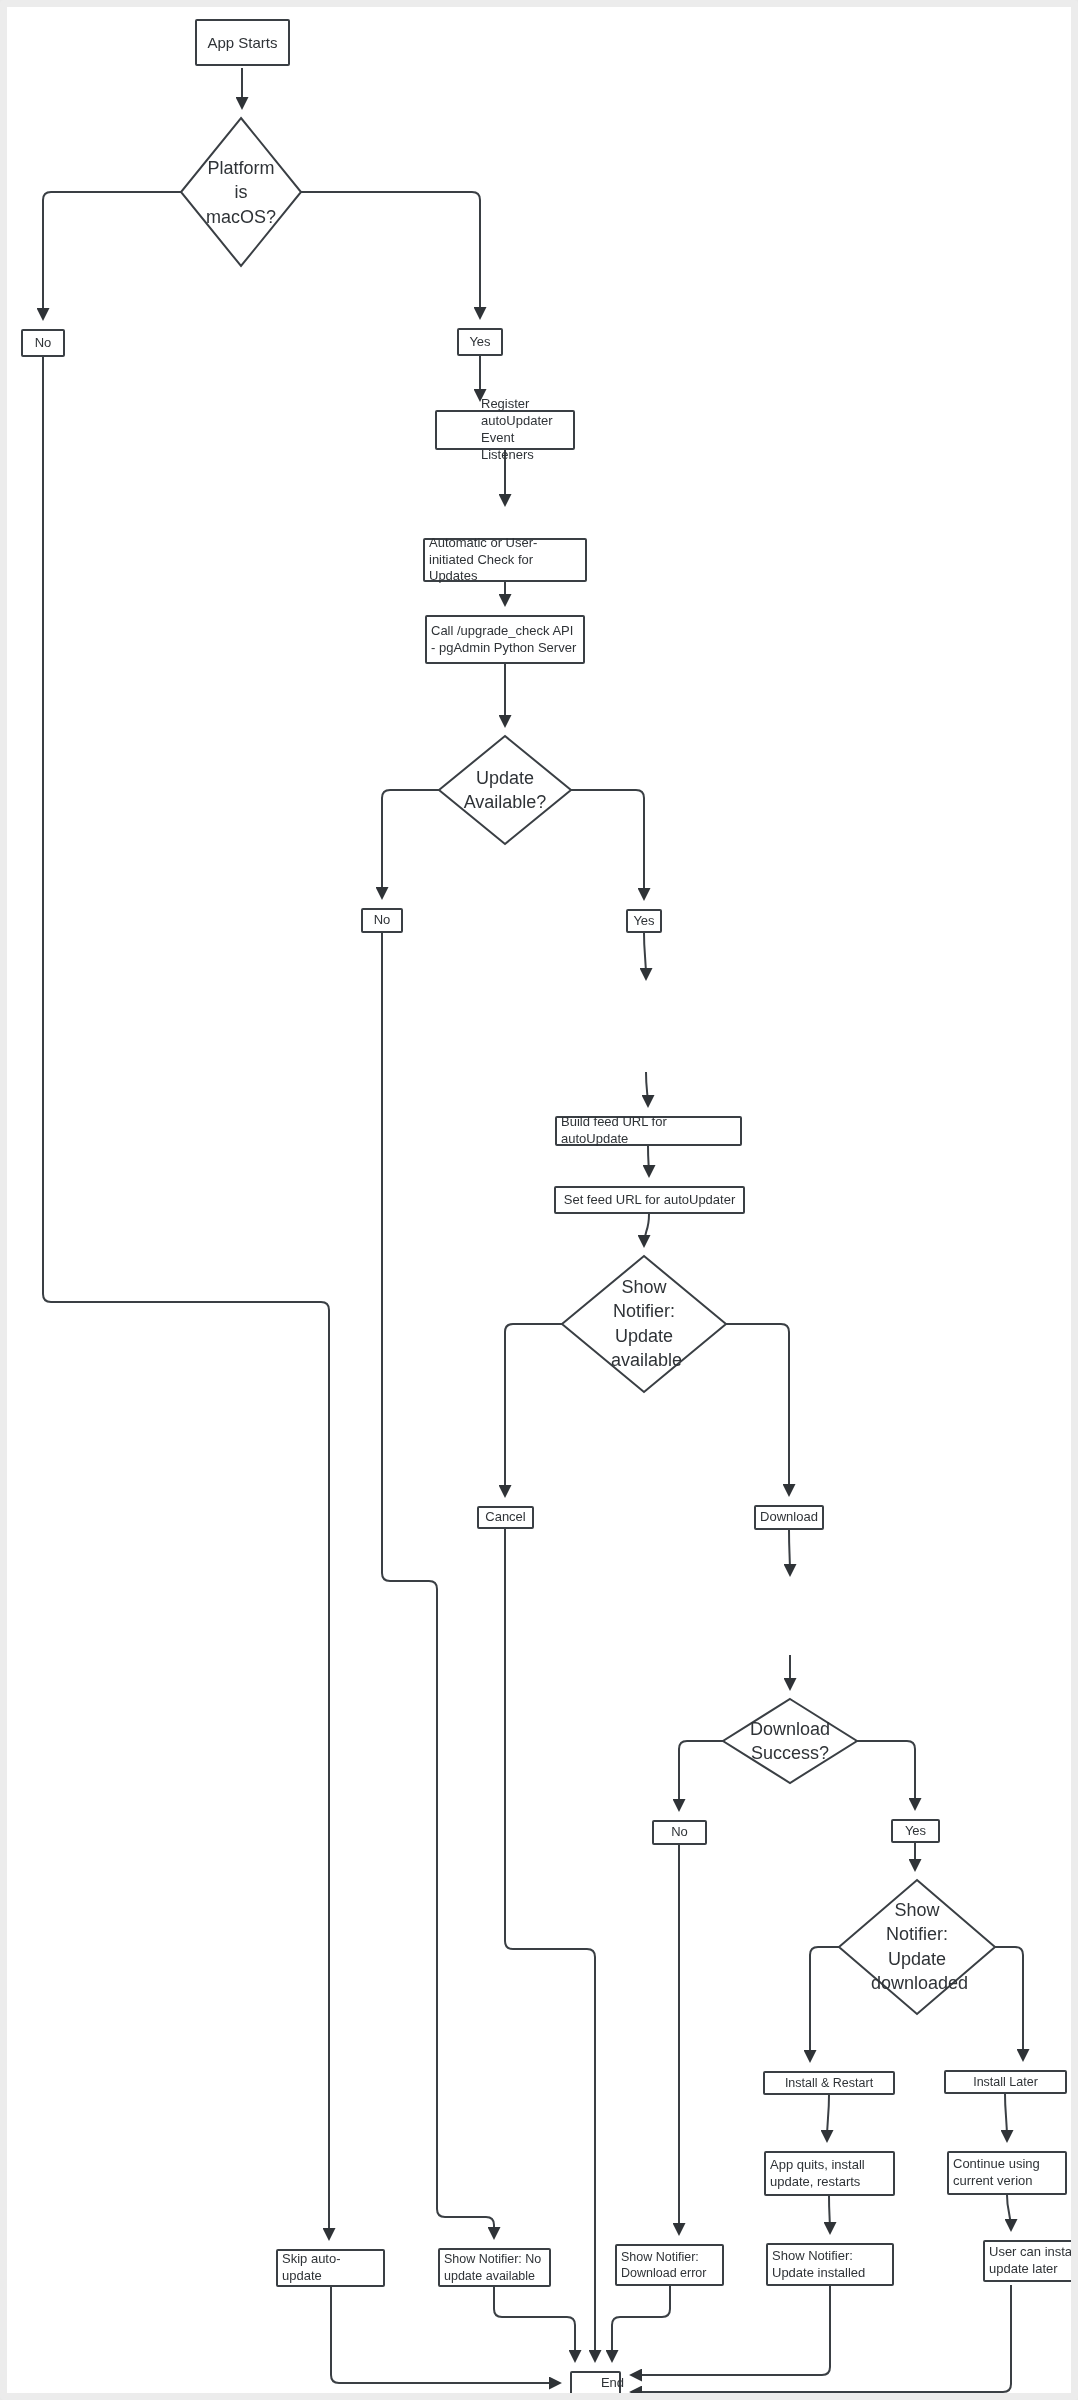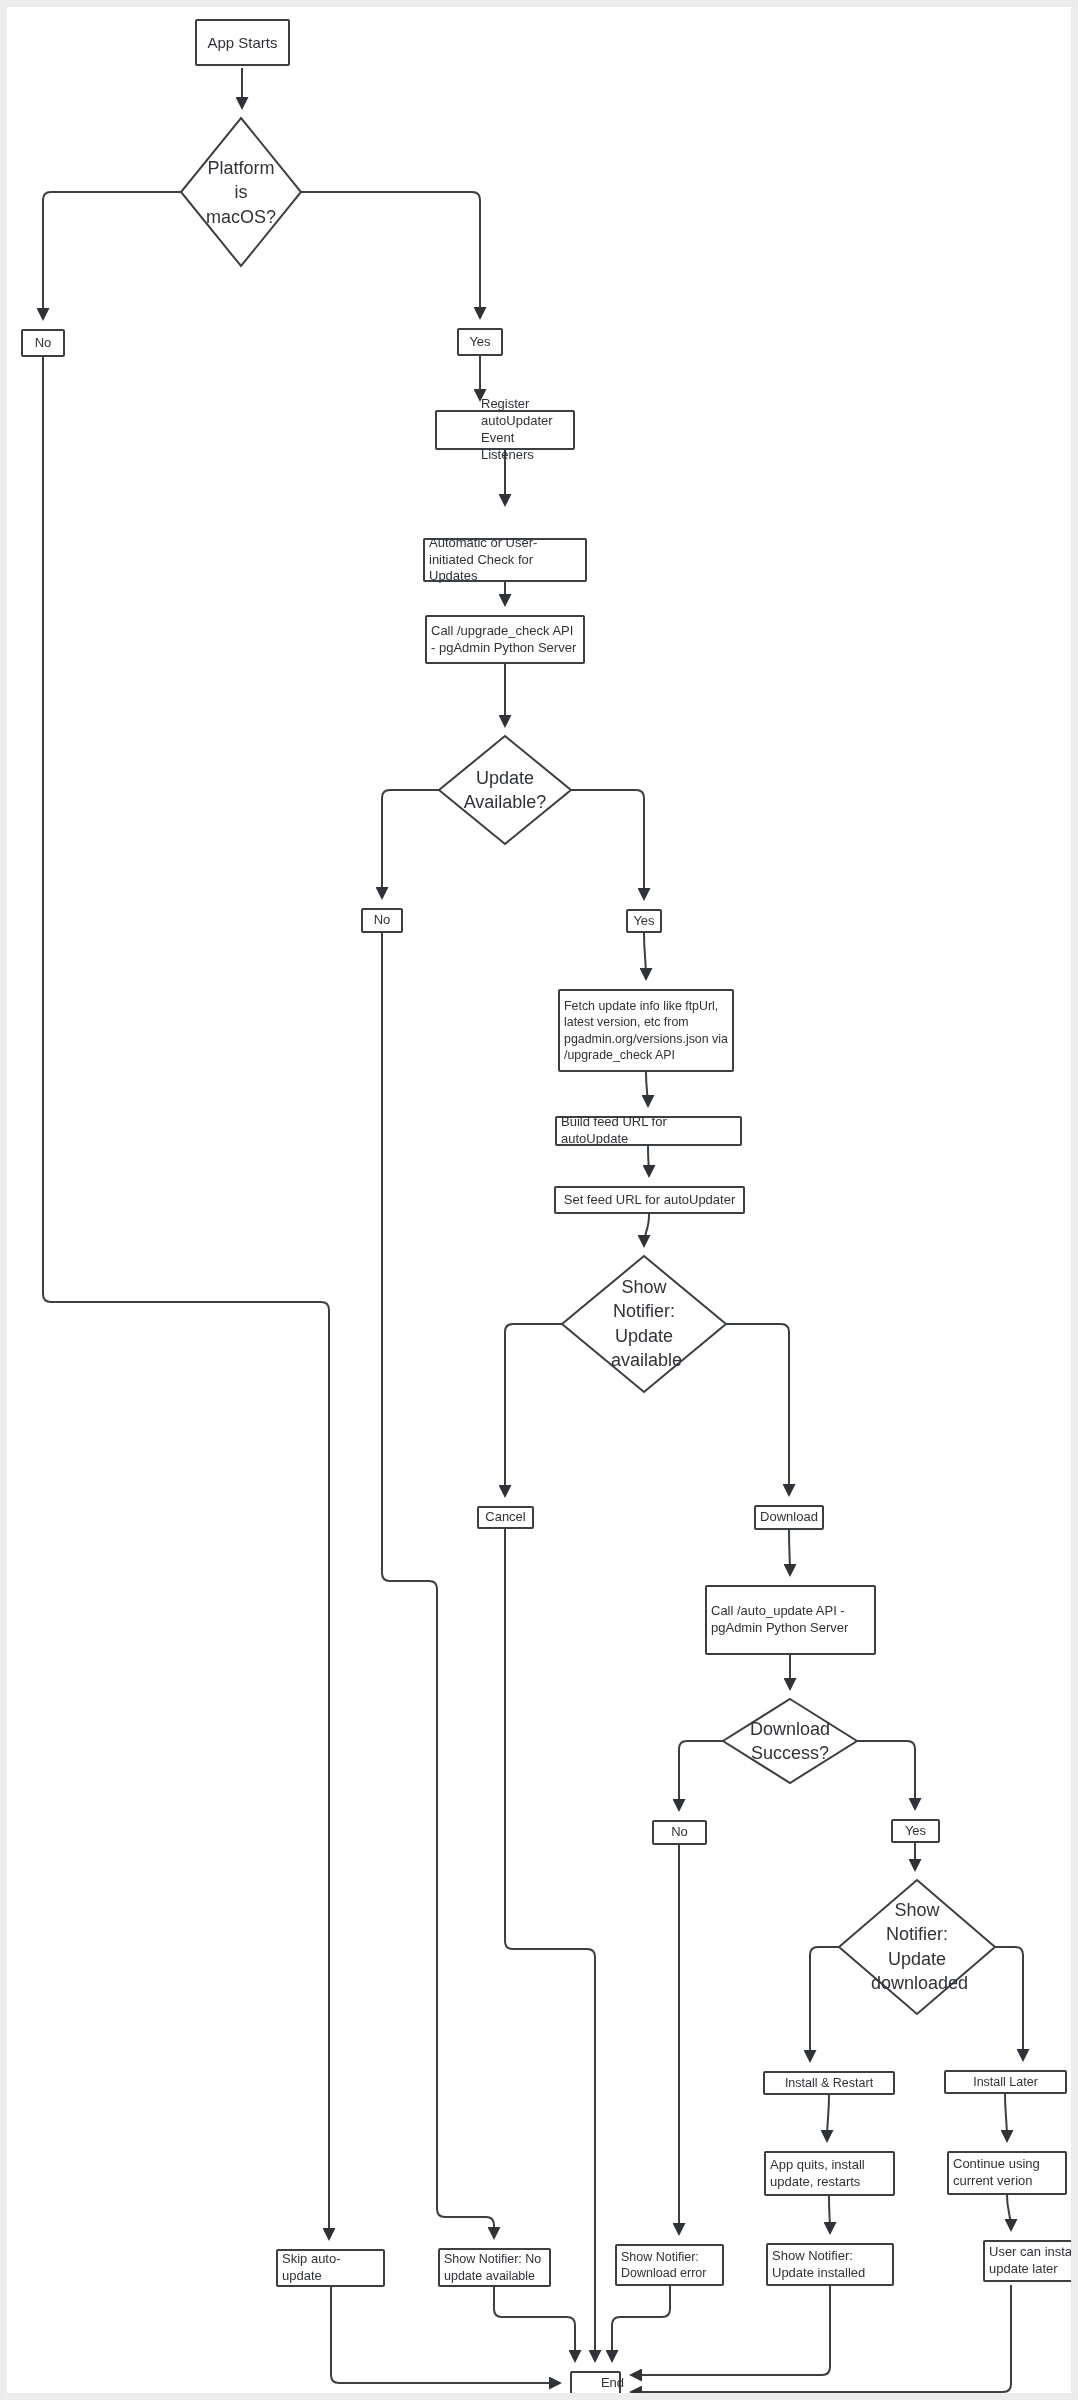--- a/index.html
+++ b/index.html
@@ -81,26 +81,24 @@
   </svg>
 
   <div class="rect-node title" style="left:188px;top:12px;width:95px;height:47px;">App Starts</div>
   <div class="rect-node" style="left:14px;top:322px;width:44px;height:28px;">No</div>
   <div class="rect-node" style="left:450px;top:321px;width:46px;height:28px;">Yes</div>
   <div class="rect-node" style="left:428px;top:403px;width:140px;height:40px;padding-left:44px;">Register autoUpdater Event Listeners</div>
   <div class="rect-node" style="left:416px;top:531px;width:164px;height:44px;">Automatic or User-initiated Check for Updates</div>
   <div class="rect-node" style="left:418px;top:608px;width:160px;height:49px;">Call /upgrade_check API - pgAdmin Python Server</div>
   <div class="rect-node" style="left:354px;top:901px;width:42px;height:25px;">No</div>
   <div class="rect-node" style="left:619px;top:902px;width:36px;height:24px;">Yes</div>
-  <div class="rect-node tiny-text" style="left:551px;top:982px;width:176px;height:83px;">Fetch update info like ftpUrl, latest version, etc from pgadmin.org/versions.json via /upgrade_check API</div>
   <div class="rect-node" style="left:548px;top:1109px;width:187px;height:30px;">Build feed URL for autoUpdate</div>
   <div class="rect-node" style="left:547px;top:1179px;width:191px;height:28px;">Set feed URL for autoUpdater</div>
   <div class="rect-node" style="left:470px;top:1499px;width:57px;height:23px;">Cancel</div>
   <div class="rect-node" style="left:747px;top:1498px;width:70px;height:25px;">Download</div>
-  <div class="rect-node" style="left:698px;top:1578px;width:171px;height:70px;">Call /auto_update API - pgAdmin Python Server</div>
   <div class="rect-node" style="left:645px;top:1813px;width:55px;height:25px;">No</div>
   <div class="rect-node" style="left:884px;top:1812px;width:49px;height:24px;">Yes</div>
   <div class="rect-node small" style="left:756px;top:2064px;width:132px;height:24px;">Install &amp; Restart</div>
   <div class="rect-node small" style="left:937px;top:2063px;width:123px;height:24px;">Install Later</div>
   <div class="rect-node" style="left:757px;top:2144px;width:131px;height:45px;">App quits, install update, restarts</div>
   <div class="rect-node" style="left:940px;top:2144px;width:120px;height:44px;">Continue using current verion</div>
   <div class="rect-node" style="left:269px;top:2242px;width:109px;height:38px;">Skip auto-update</div>
   <div class="rect-node small" style="left:431px;top:2241px;width:113px;height:39px;">Show Notifier: No update available</div>
   <div class="rect-node small" style="left:608px;top:2237px;width:109px;height:42px;">Show Notifier: Download error</div>
   <div class="rect-node" style="left:759px;top:2236px;width:128px;height:43px;">Show Notifier: Update installed</div>

